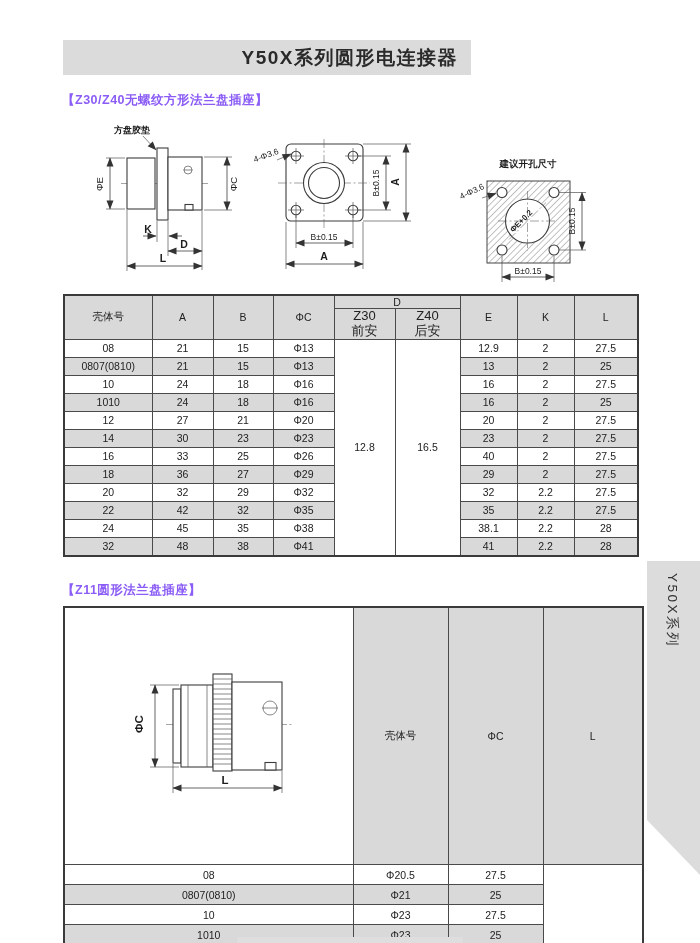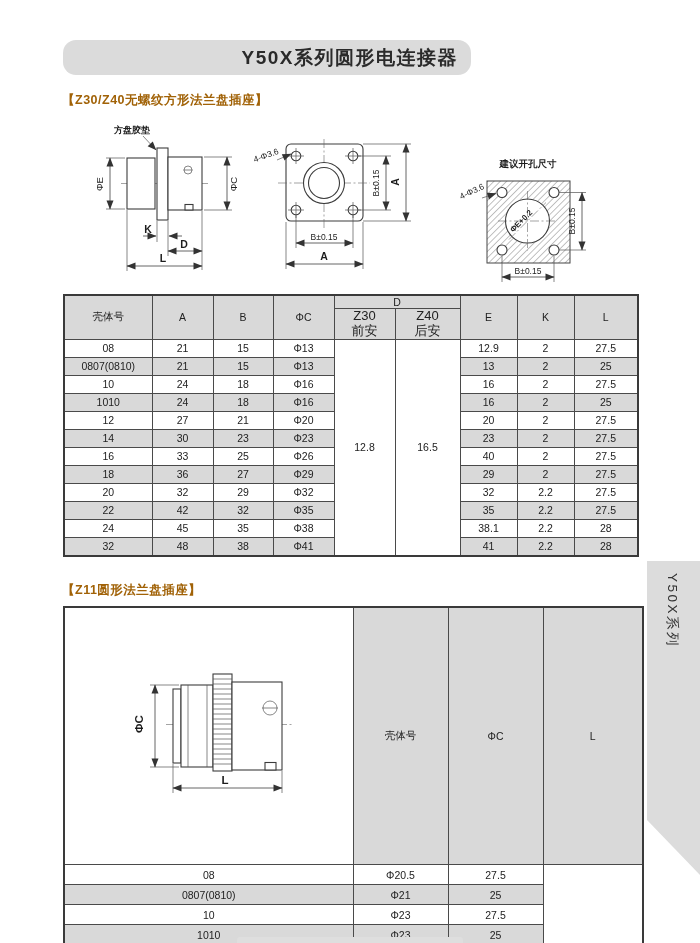--- a/index.html
+++ b/index.html
@@ -5,23 +5,23 @@
   html,body{margin:0;padding:0;}
   body{
     width:700px;height:943px;position:relative;overflow:hidden;
     background:#ffffff;font-family:"Liberation Sans","DejaVu Sans",sans-serif;color:#222;
   }
   .abs{position:absolute;}
   
   .title-bar{
     left:63px;top:40px;width:408px;height:35px;background:#dbdbdb;
     text-align:right;line-height:35px;font-size:19px;font-weight:bold;
-    color:#2a2a2a;letter-spacing:1.5px;padding-right:13px;box-sizing:border-box;border-radius:13px;
-  }
-  .sec-heading{font-size:12.5px;font-weight:bold;color:#a16207;letter-spacing:0.5px;}
+    color:#2a2a2a;letter-spacing:1.5px;padding-right:13px;box-sizing:border-box;
+  }
+  .sec-heading{font-size:12.5px;font-weight:bold;color:#8b5cf6;letter-spacing:0.5px;}
   
   table.dtable{
     border-collapse:collapse;table-layout:fixed;position:absolute;
     font-size:10.5px;color:#222;background:#fff;
   }
   table.dtable th,table.dtable td{
     border:1px solid #4a4a4a;text-align:center;vertical-align:middle;
     padding:0;overflow:hidden;font-weight:normal;
   }
   table.dtable{border:2px solid #3a3a3a;}

